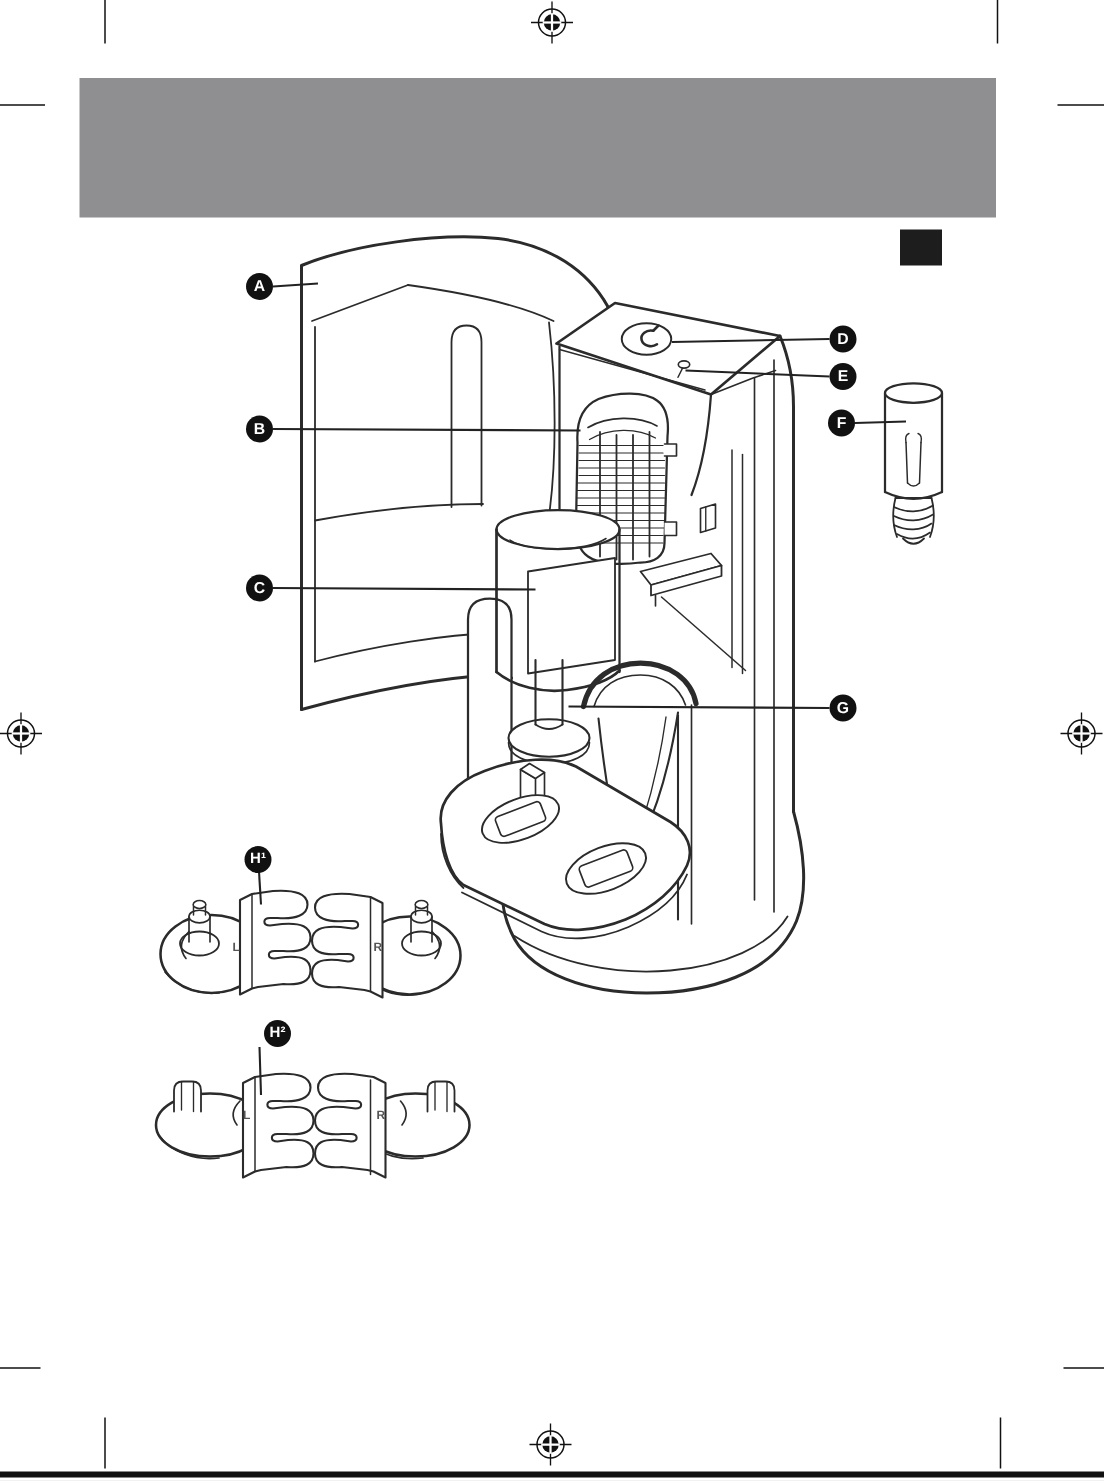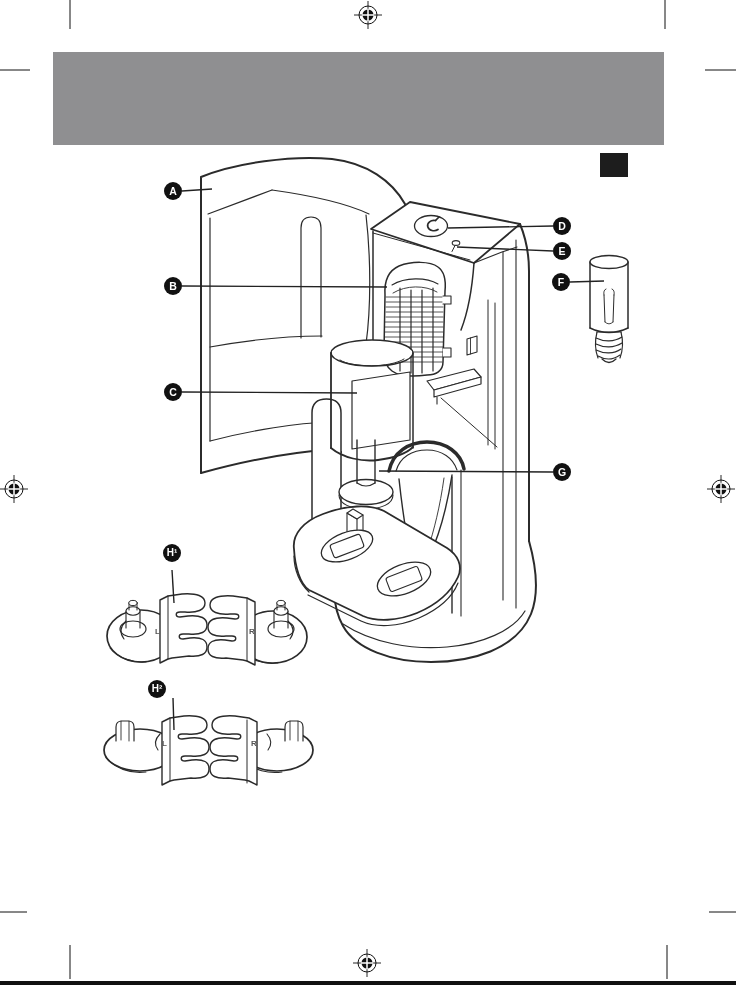--- a/index.html
+++ b/index.html
@@ -249,16 +249,16 @@
     </g>
   </svg>
 
   <div class="badge" style="left:164px;top:182px">A</div>
   <div class="badge" style="left:164px;top:277px">B</div>
   <div class="badge" style="left:164px;top:383px">C</div>
   <div class="badge" style="left:553px;top:217px">D</div>
   <div class="badge" style="left:553px;top:242px">E</div>
   <div class="badge" style="left:552px;top:273px">F</div>
   <div class="badge" style="left:553px;top:463px">G</div>
-  <div class="badge sup" style="left:163px;top:544px">H¹</div>
-  <div class="badge sup" style="left:148px;top:680px">H²</div>
+  <div class="badge sup" style="left:163px;top:564px">H¹</div>
+  <div class="badge sup" style="left:176px;top:680px">H²</div>
 
 </div>
 
 </body></html>

